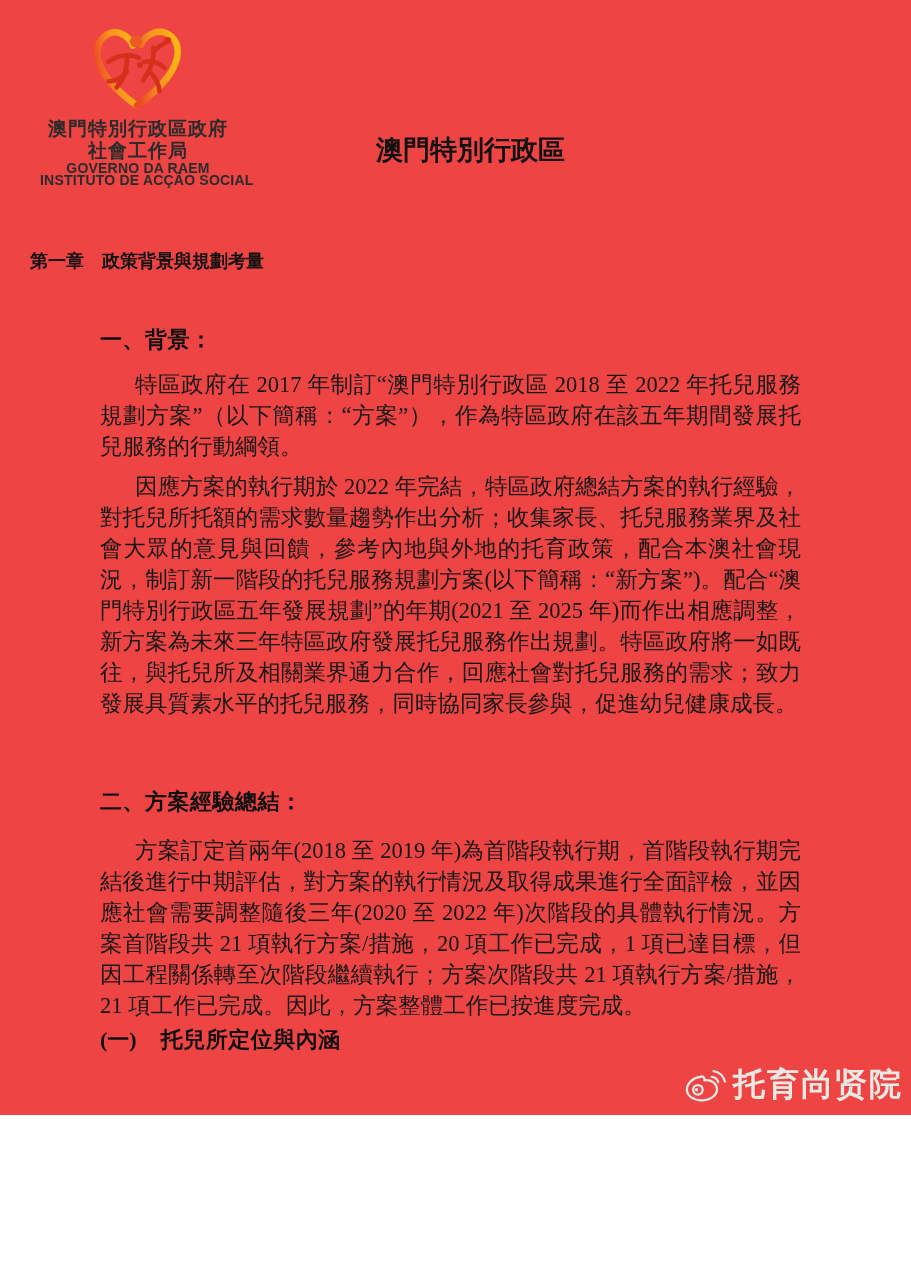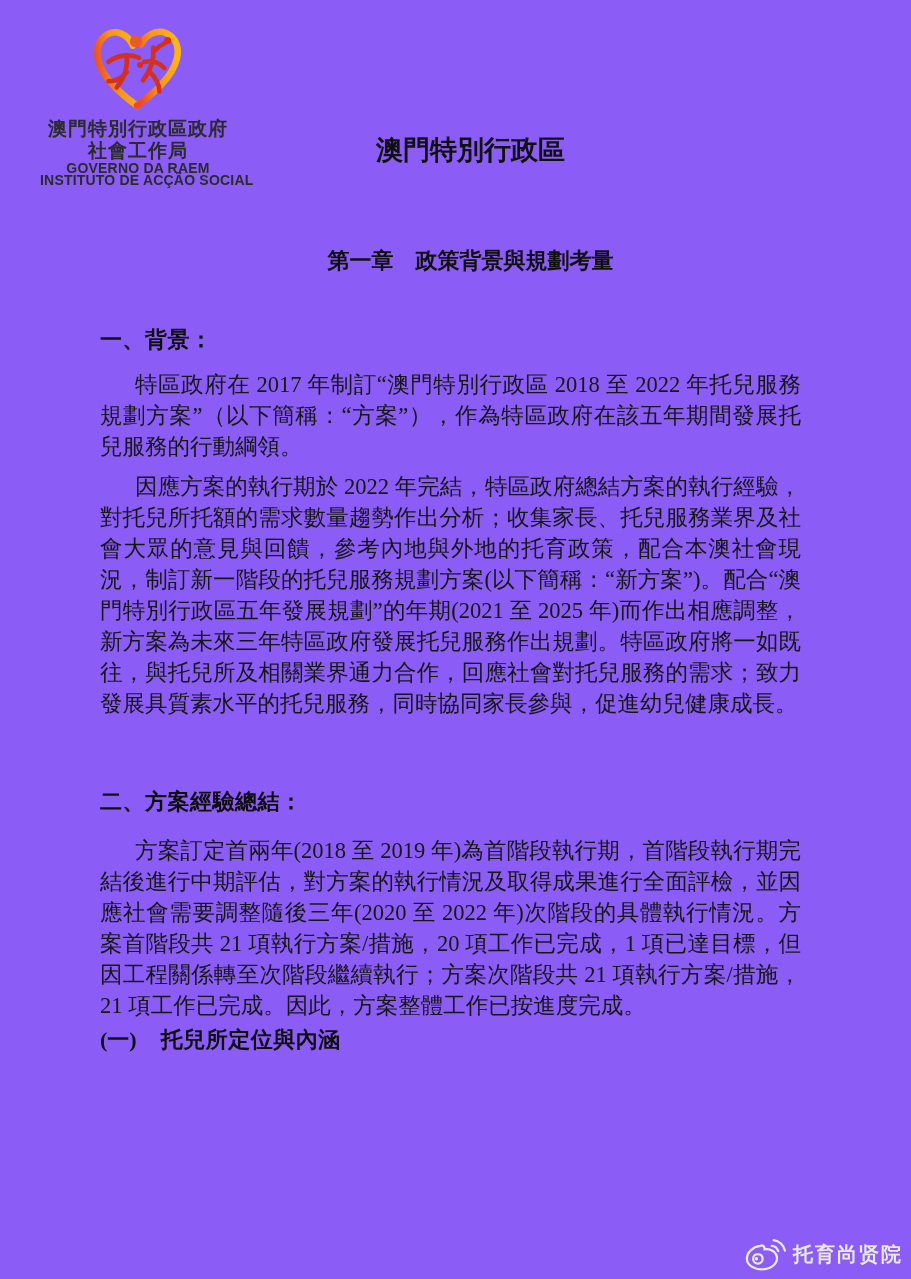--- a/index.html
+++ b/index.html
@@ -1,19 +1,19 @@
 <!DOCTYPE html>
 <html><head>
 <meta charset="utf-8">
 <style>
   html,body { margin:0; padding:0; background:#ffffff; }
   .page {
     position:relative;
-    width:911px; height:1279px;
-    background:#8b5cf6;
+    width:911px; height:1115px;
+    background:#ef4444;
     overflow:hidden;
     font-family:"Liberation Serif","DejaVu Serif",serif;
     color:#141414;
   }
 
   
   .logo-block {
     position:absolute; left:40px; top:16px; width:196px;
     text-align:center;
     font-family:"Liberation Sans","DejaVu Sans",sans-serif;
@@ -29,21 +29,21 @@
   }
 
   
   .title-wrap {
     position:absolute; left:30px; right:0; top:133px;
     text-align:center; font-weight:bold; color:#101010;
   }
   .title-line { font-size:27px; line-height:34px; white-space:nowrap; }
   .chapter {
     position:absolute; left:30px; right:0; top:247px;
-    text-align:center; font-weight:bold; font-size:22px;
+    text-align:left; font-weight:bold; font-size:18px;
     line-height:28px; white-space:nowrap; color:#101010;
   }
 
   
   .body-col {
     position:absolute; left:100px; top:326px; width:701px;
     font-size:22.5px;
   }
   .sec-heading {
     font-weight:bold; font-size:22px; line-height:28px;
@@ -61,21 +61,21 @@
     text-align:justify; text-indent:35px;
     color:#161616;
   }
 
   
   .watermark {
     position:absolute; right:8px; bottom:8px;
     display:flex; align-items:center; gap:6px;
     color:#e9e9e4;
     font-family:"Liberation Sans","DejaVu Sans",sans-serif;
-    font-weight:bold; font-size:20px; letter-spacing:2px;
+    font-weight:bold; font-size:32px; letter-spacing:2px;
     user-select:none;
   }
 </style>
 </head>
 <body>
 
 <div class="page">
 
   <div class="logo-block">
     <svg class="logo-heart" width="102" height="102" viewBox="0 0 100 100" aria-hidden="true">

